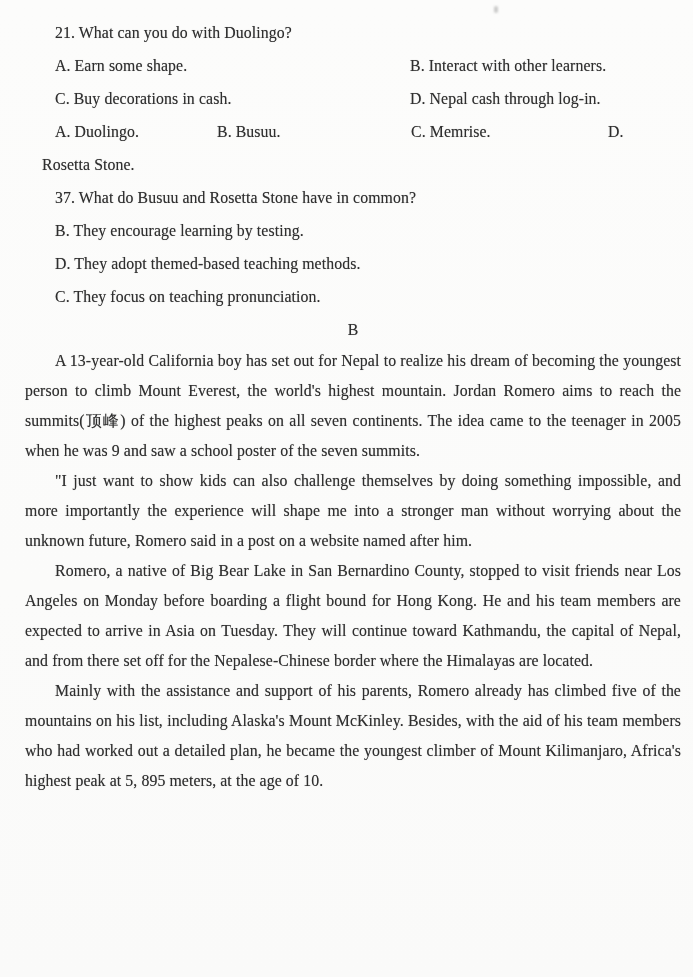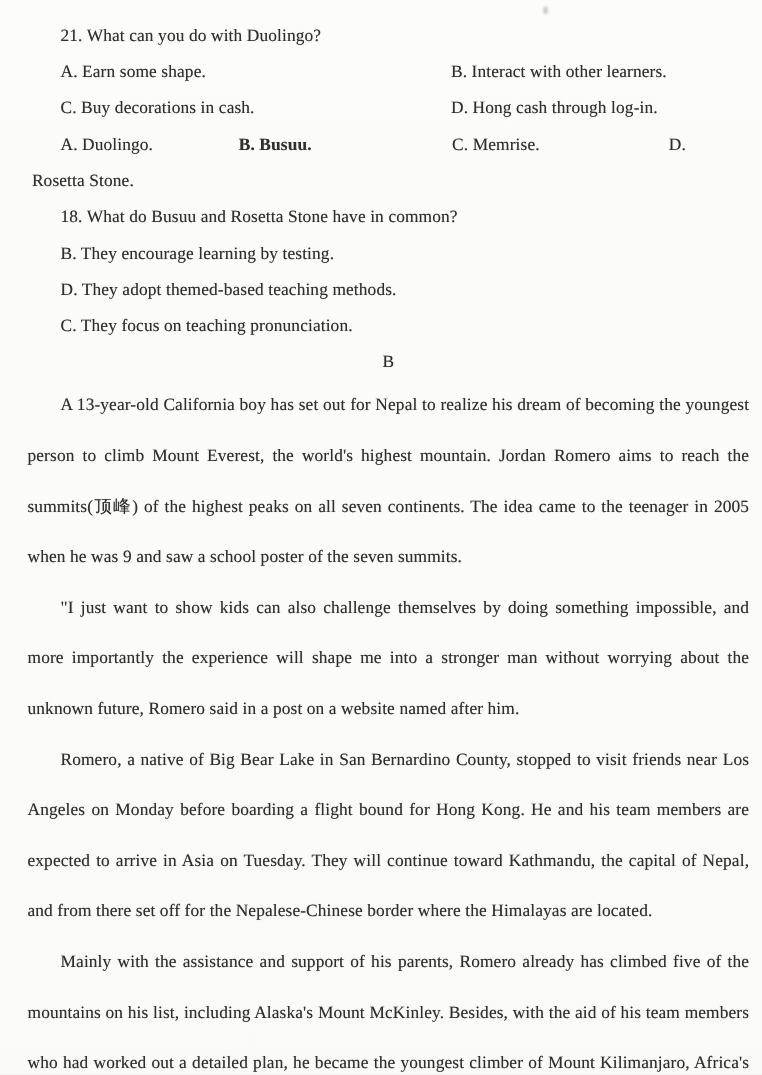--- a/index.html
+++ b/index.html
@@ -20,33 +20,33 @@
     font-size: 15.8px;
     letter-spacing: 0.1px;
   }
   .line { position: relative; height: 33px; }
   .line > span {
     position: absolute;
     top: 50%;
     transform: translateY(-50%);
     white-space: nowrap;
   }
-  .l0   { left: 4px; }
+  .l0   { left: 17px; }
   .l30  { left: 30px; }
-  .l192 { left: 192px; font-weight: bold; }
+  .l192 { left: 192px; }
   .l385 { left: 385px; }
   .l386 { left: 386px; }
   .l583 { left: 583px; }
   .bline { display: flex; align-items: center; justify-content: center; }
   .bline > span { position: static; transform: none; }
   .para {
     margin: 0;
     text-indent: 30px;
     text-align: justify;
-    line-height: 46px;
+    line-height: 30px;
   }
   .artifact {
     position: absolute;
     left: 494px;
     top: 6px;
     width: 4px;
     height: 7px;
     background: rgba(110,110,110,0.35);
     border-radius: 2px;
     filter: blur(1px);
@@ -62,35 +62,35 @@
 
     <div class="line">
       <span class="l30">21. What can you do with Duolingo?</span>
     </div>
     <div class="line">
       <span class="l30">A. Earn some shape.</span>
       <span class="l385">B. Interact with other learners.</span>
     </div>
     <div class="line">
       <span class="l30">C. Buy decorations in cash.</span>
-      <span class="l385">D. Hong cash through log-in.</span>
+      <span class="l385">D. Nepal cash through log-in.</span>
     </div>
 
     <div class="line">
       <span class="l30">A. Duolingo.</span>
       <span class="l192">B. Busuu.</span>
       <span class="l386">C. Memrise.</span>
       <span class="l583">D.</span>
     </div>
     <div class="line">
       <span class="l0">Rosetta Stone.</span>
     </div>
 
     <div class="line">
-      <span class="l30">18. What do Busuu and Rosetta Stone have in common?</span>
+      <span class="l30">37. What do Busuu and Rosetta Stone have in common?</span>
     </div>
     <div class="line">
       <span class="l30">B. They encourage learning by testing.</span>
     </div>
     <div class="line">
       <span class="l30">D. They adopt themed-based teaching methods.</span>
     </div>
     <div class="line">
       <span class="l30">C. They focus on teaching pronunciation.</span>
     </div>

